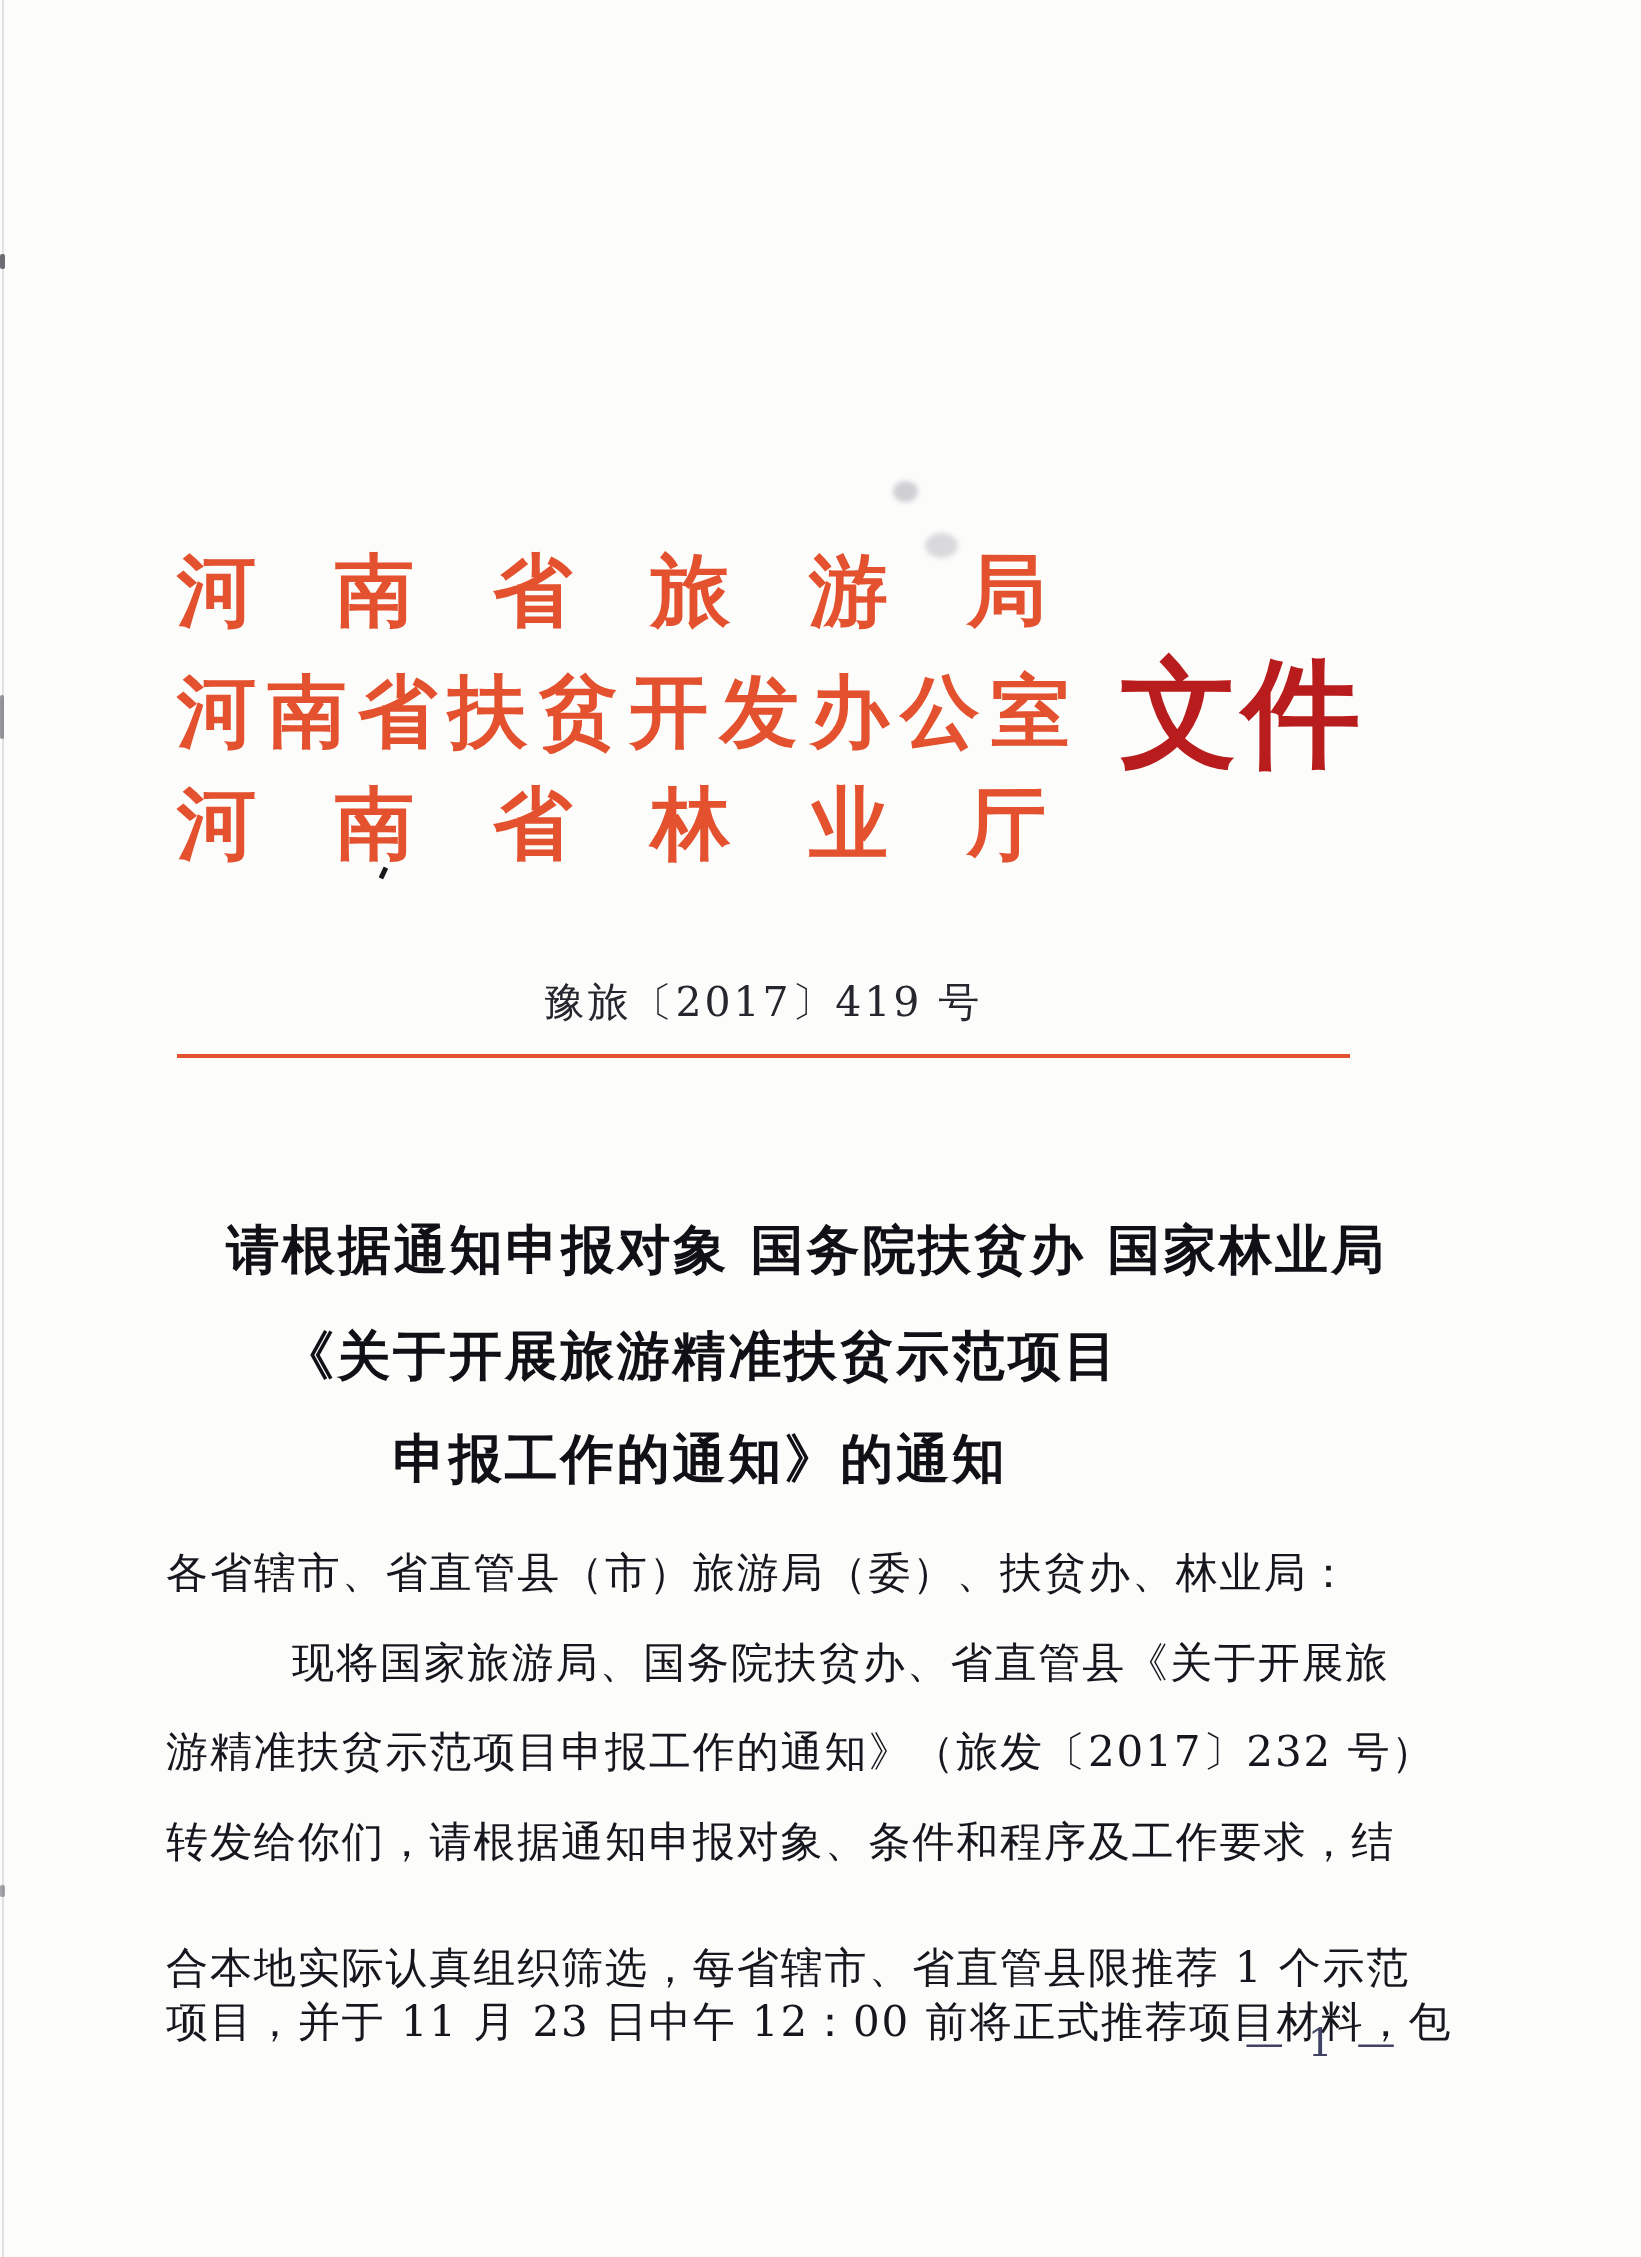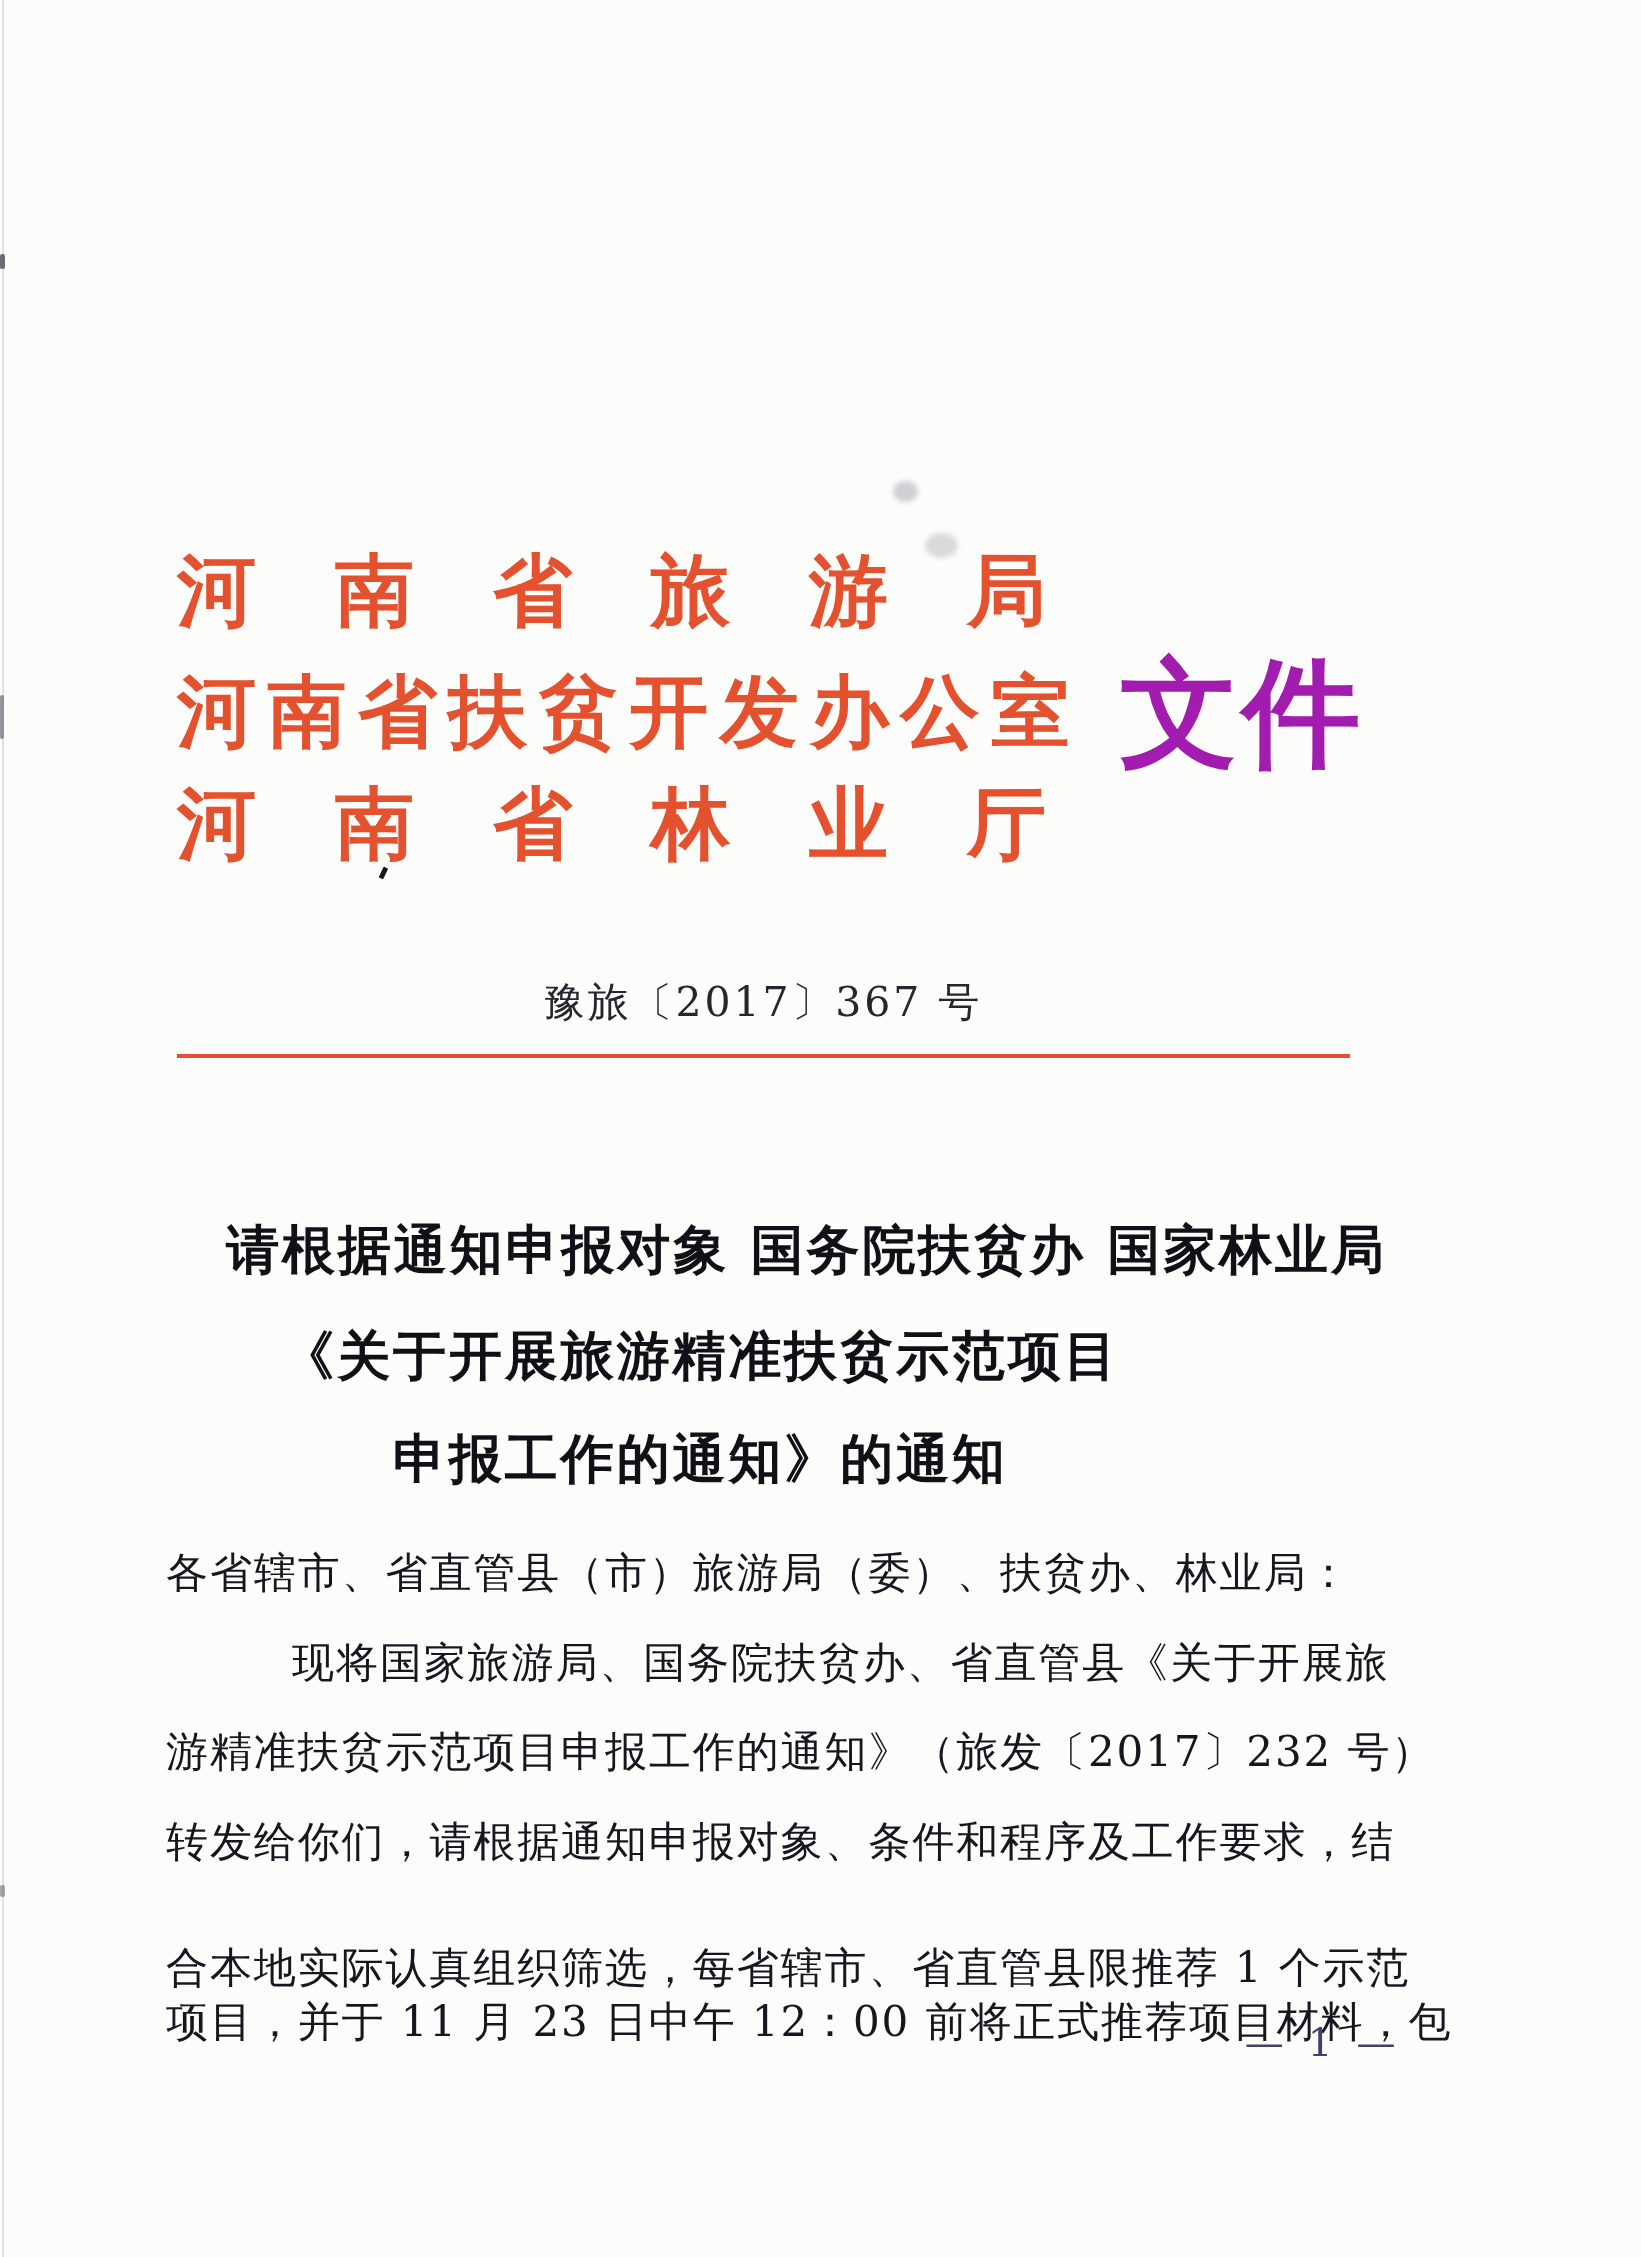--- a/index.html
+++ b/index.html
@@ -42,21 +42,21 @@
     font-family: "DejaVu Serif", serif;
     white-space: nowrap;
   }
   .lh1 { left: 177px; top: 539px;  width: 869px; font-size: 79px; }
   .lh2 { left: 177px; top: 660px;  width: 893px; font-size: 79px; }
   .lh3 { left: 177px; top: 772px;  width: 869px; font-size: 79px; }
   .doc-type {
     left: 1120px; top: 635px;
     font-size: 118px;
     font-weight: 700;
-    color: #a21caf;
+    color: #b91c1c;
     letter-spacing: 3.9px;
     white-space: nowrap;
   }
 
   
   .doc-number {
     left: 174px; top: 975px; width: 1178px;
     text-align: center;
     font-size: 41px;
     color: #26262e;
@@ -142,21 +142,21 @@
 <div class="abs red-line-spread lh3">
     <span>河</span>
     <span>南</span>
     <span>省</span>
     <span>林</span>
     <span>业</span>
     <span>厅</span>
   </div>
 <div class="abs doc-type">文件</div>
 
-<div class="abs doc-number">豫旅〔2017〕367 号</div>
+<div class="abs doc-number">豫旅〔2017〕419 号</div>
 
 <div class="abs red-rule"></div>
 
 <div class="abs title-line tl1">请根据通知申报对象 国务院扶贫办 国家林业局</div>
 <div class="abs title-line tl2">《关于开展旅游精准扶贫示范项目</div>
 <div class="abs title-line tl3">申报工作的通知》的通知</div>
 
 <div class="abs body-line bl-salutation">各省辖市、省直管县（市）旅游局（委）、扶贫办、林业局：</div>
 <div class="abs body-line bl-p1">现将国家旅游局、国务院扶贫办、省直管县《关于开展旅</div>
 <div class="abs body-line bl-p2">游精准扶贫示范项目申报工作的通知》（旅发〔2017〕232 号）</div>

